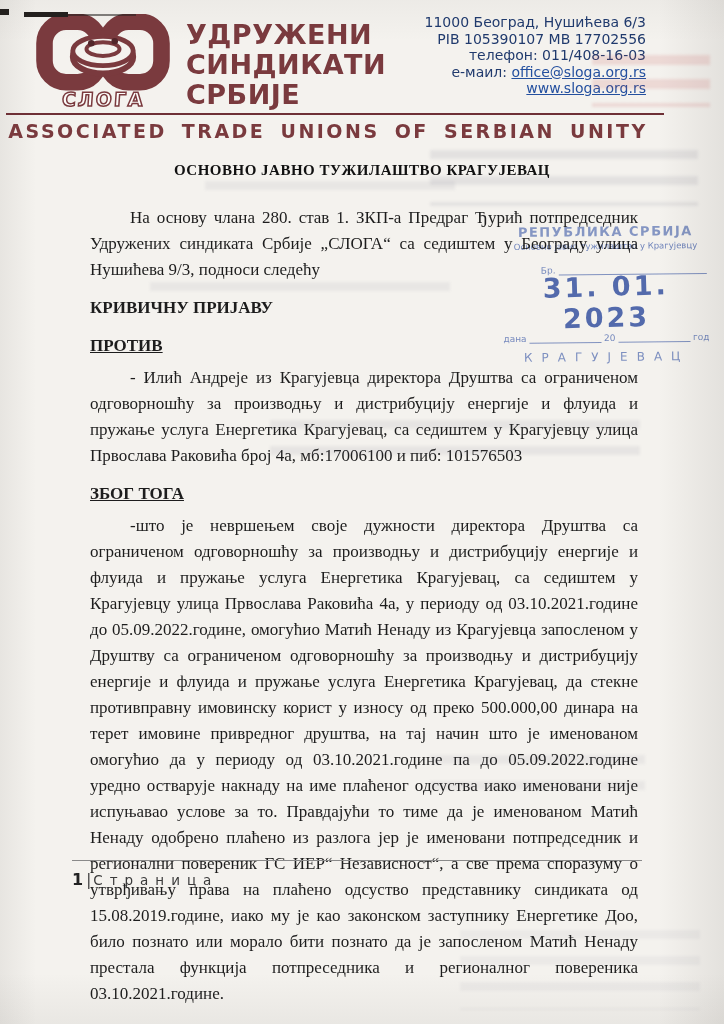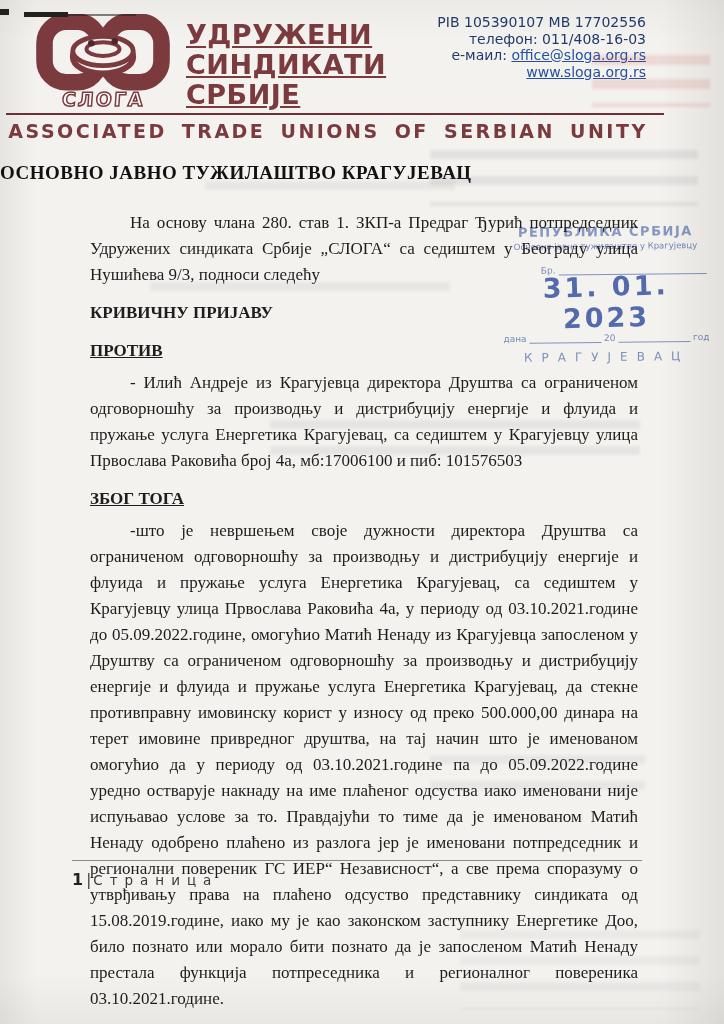--- a/index.html
+++ b/index.html
@@ -18,35 +18,35 @@
   .sloga-text{
     display:inline-block;margin-top:-14px;padding:0 5px;
     font-family:"DejaVu Sans", sans-serif;font-weight:800;font-size:19px;letter-spacing:2px;
     transform:skewX(-4deg);color:#7a3a3e;
   }
   @supports (-webkit-text-stroke: 1px #000){
     .sloga-text{color:#fdfcfa;-webkit-text-stroke:1.5px #7a3a3e;}
   }
   .org-name{
     margin:6px 0 0 14px;font-family:"DejaVu Sans", sans-serif;font-weight:700;
-    font-size:27px;line-height:30px;color:#7a3a3e;letter-spacing:.5px;white-space:nowrap;text-decoration:underline;
+    font-size:27px;line-height:30px;color:#7a3a3e;letter-spacing:.5px;white-space:nowrap;
   }
   .contact{
     margin-left:auto;text-align:right;font-family:"DejaVu Sans", sans-serif;
     font-size:14px;line-height:16.5px;color:#203a6d;white-space:nowrap;
   }
   .contact a,.contact .linklike{color:#24509f;text-decoration:underline;cursor:pointer;}
   .head-rule{height:2px;background:#6e3036;margin:7px 60px 0 6px;}
   .en-title{
     margin-top:5px;padding-right:68px;text-align:center;
     font-family:"DejaVu Sans", sans-serif;font-weight:700;font-size:19px;
     letter-spacing:2.5px;color:#7a3a3e;word-spacing:6px;
   }
   .doc-title{
-    margin-top:20px;font-weight:700;font-size:19px;
+    margin-top:20px;text-align:center;font-weight:700;font-size:15px;
     letter-spacing:.5px;color:#111;
   }
   
   .body-text{margin:0 86px 0 90px;}
   .body-text p{margin:0;font-size:17px;line-height:26px;text-align:justify;}
   .p-indent{text-indent:40px;}
   .p-intro{margin-top:26px !important;}
   .charge-title{margin:12px 0 6px !important;text-align:center;font-weight:700;font-size:18px;}
   .sub-heading{margin:12px 0 4px !important;font-weight:700;font-size:18px;}
   .sub-heading span{text-decoration:underline;}
@@ -113,20 +113,21 @@
         <circle cx="82" cy="28" r="3.4" fill="#52262a"></circle>
       </svg>
       <span class="sloga-text">СЛОГА</span>
     </div>
     <div class="org-name">
       <div>УДРУЖЕНИ</div>
       <div>СИНДИКАТИ</div>
       <div>СРБИЈЕ</div>
     </div>
     <div class="contact">
+      <div>11000 Београд, Нушићева 6/3</div>
       <div>PIB 105390107 MB 17702556</div>
       <div>телефон: 011/408-16-03</div>
       <div>
         <span>е-маил: </span><span class="linklike">office@sloga.org.rs</span>
       </div>
       <div><span class="linklike">www.sloga.org.rs</span></div>
     </div>
   </header>
 
   <div class="head-rule"></div>

